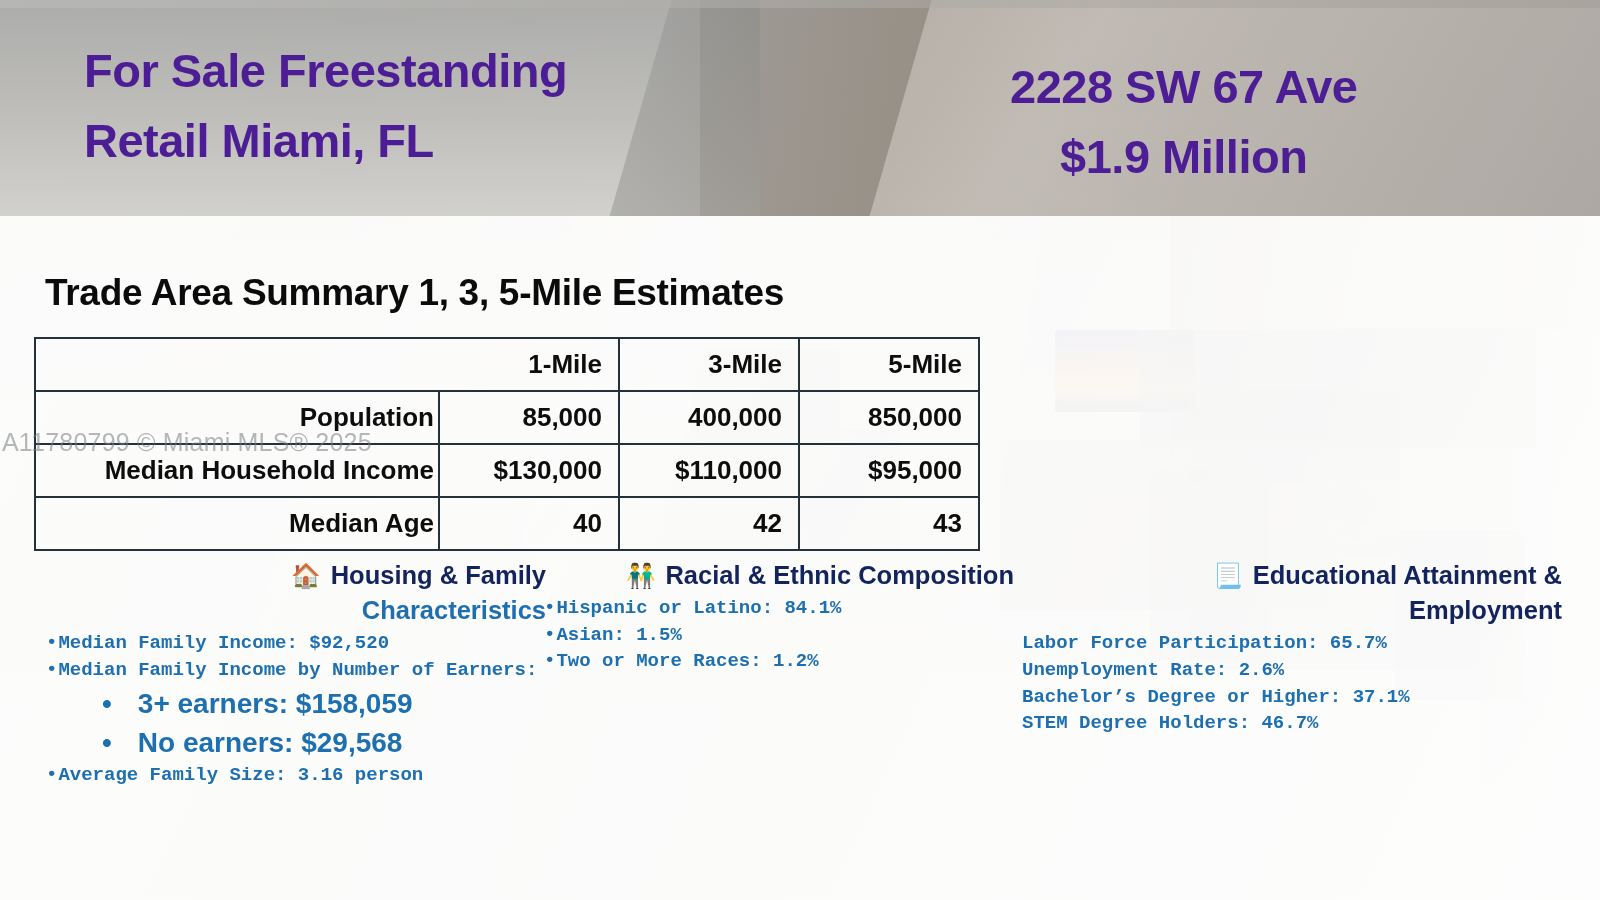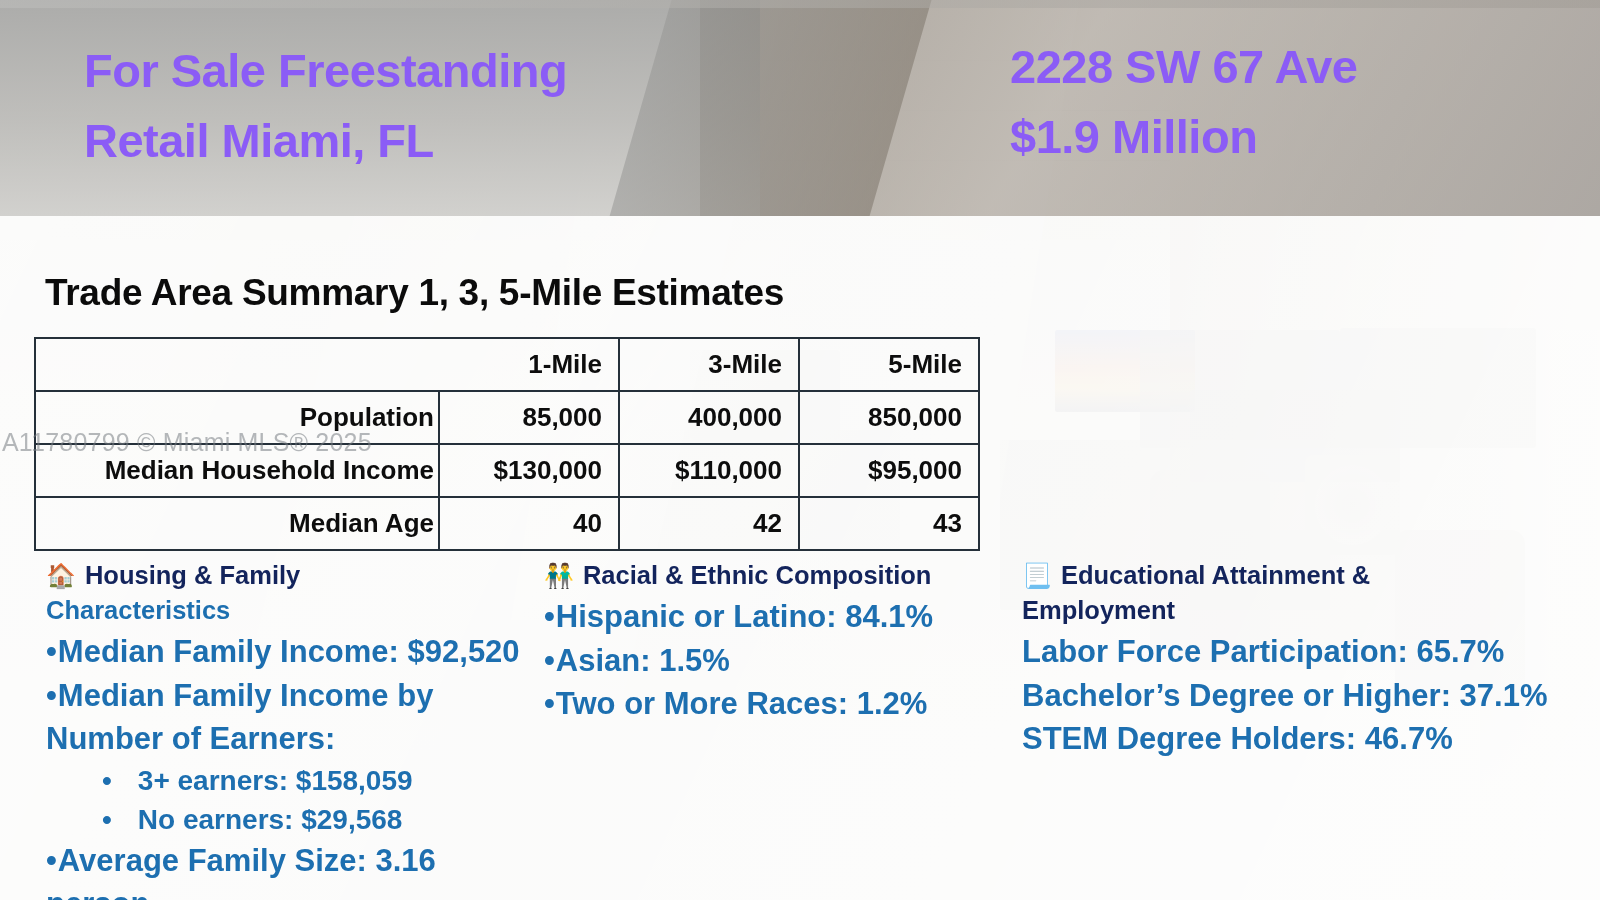--- a/index.html
+++ b/index.html
@@ -46,25 +46,25 @@
     background:linear-gradient(180deg,rgba(150,150,148,.78) 0%,rgba(168,167,163,.72) 55%,rgba(190,189,185,.68) 100%);}
   #header-band .band-right{position:absolute;left:700px;top:0;width:900px;height:216px;
     background:linear-gradient(120deg,rgba(122,112,100,.62) 0%,rgba(146,136,124,.55) 40%,rgba(120,112,104,.60) 100%);}
   #header-band .band-skew{position:absolute;left:640px;top:-20px;width:260px;height:260px;
     transform:skewX(-16deg);
     background:linear-gradient(90deg,rgba(150,150,148,.55),rgba(125,117,106,.55));}
   #header-band .band-top-strip{position:absolute;left:0;top:0;width:100%;height:8px;
     background:linear-gradient(90deg,rgba(190,190,188,.55),rgba(160,155,148,.5));}
 
   .hdr-title{
-    position:absolute;color:#8b5cf6;font-weight:bold;letter-spacing:-0.5px;
+    position:absolute;color:#4c1d95;font-weight:bold;letter-spacing:-0.5px;
     font-size:47px;line-height:1.48;white-space:pre-line;
   }
   #hdr-left{left:84px;top:36px;}
-  #hdr-right{left:1010px;top:32px;}
+  #hdr-right{left:1010px;top:52px;text-align:center;}
 
   
   #section-title{
     position:absolute;left:45px;top:272px;
     font-size:37px;font-weight:bold;color:#0b0b0b;letter-spacing:-0.3px;
   }
 
   
   #trade-table{
     position:absolute;left:34px;top:337px;width:944px;
@@ -95,26 +95,28 @@
 
   
   .col{position:absolute;top:558px;}
   #col-housing{left:46px;width:500px;}
   #col-race{left:544px;width:470px;}
   #col-edu{left:1022px;width:540px;}
 
   .col-head{
     font-size:25.5px;font-weight:bold;color:#13245c;line-height:1.38;
     margin:0 0 2px 0;
+    text-align:right;
   }
   .col-head .emoji{font-size:24px;margin-right:9px;}
   .col-head .rest{color:#1d6fb0;}
   .item{
-    font-size:31px;font-weight:bold;color:#1d6fb0;line-height:1.40;
+    font-size:19px;font-weight:bold;color:#1d6fb0;line-height:1.40;
     white-space:pre-wrap;
+    font-family:Liberation Mono, monospace;
   }
   .item.bulleted:before{content:"\2022";margin-right:1px;}
   .subitem{
     font-size:28px;font-weight:bold;color:#1d6fb0;line-height:1.40;
     padding-left:56px;
   }
   .subitem .dot{margin-right:26px;}
 </style>
 </head>
 <body>
@@ -222,15 +224,16 @@
   <div class="item bulleted">Asian: 1.5%</div>
   <div class="item bulleted">Two or More Races: 1.2%</div>
 </div>
 
 <div class="col" id="col-edu">
   <div class="col-head">
     <span class="emoji">📃</span><span>Educational Attainment &amp;</span><br>
     <span>Employment</span>
   </div>
   <div class="item">Labor Force Participation: 65.7%</div>
+  <div class="item">Unemployment Rate: 2.6%</div>
   <div class="item">Bachelor’s Degree or Higher: 37.1%</div>
   <div class="item">STEM Degree Holders: 46.7%</div>
 </div>
 
 </body></html>

